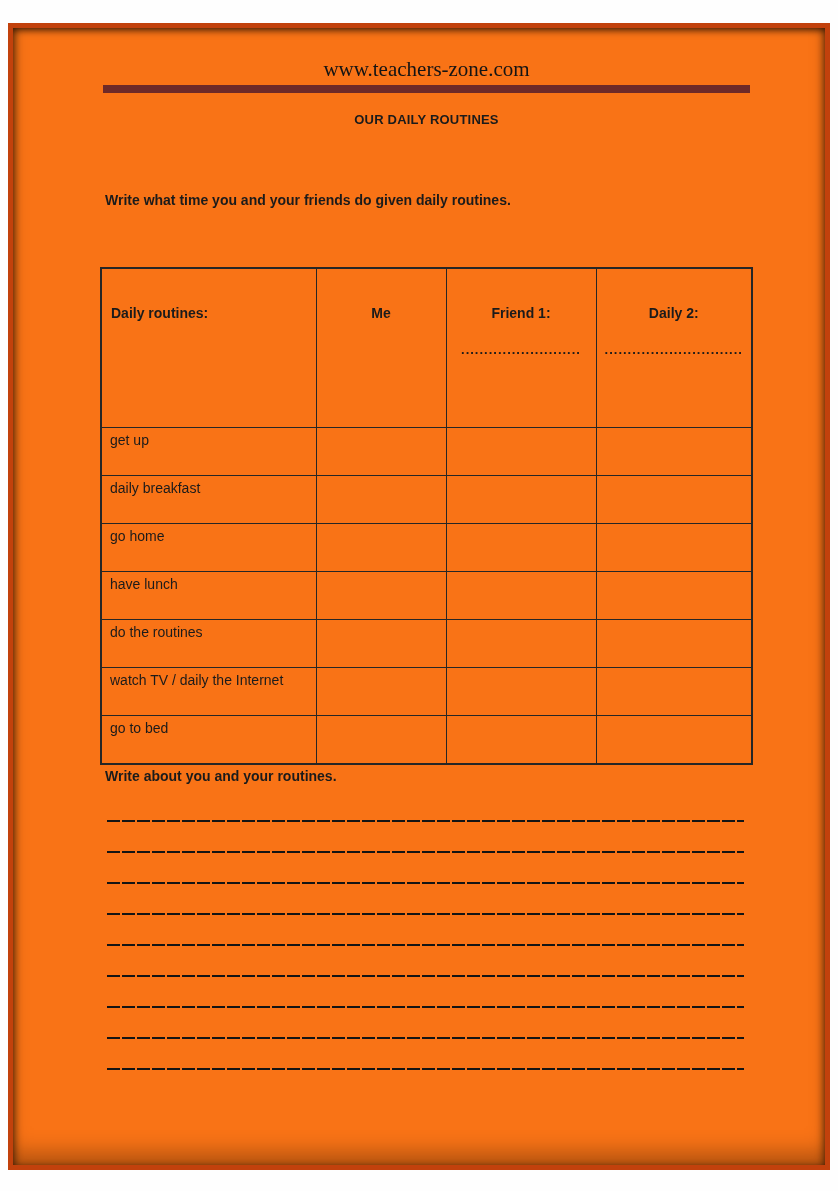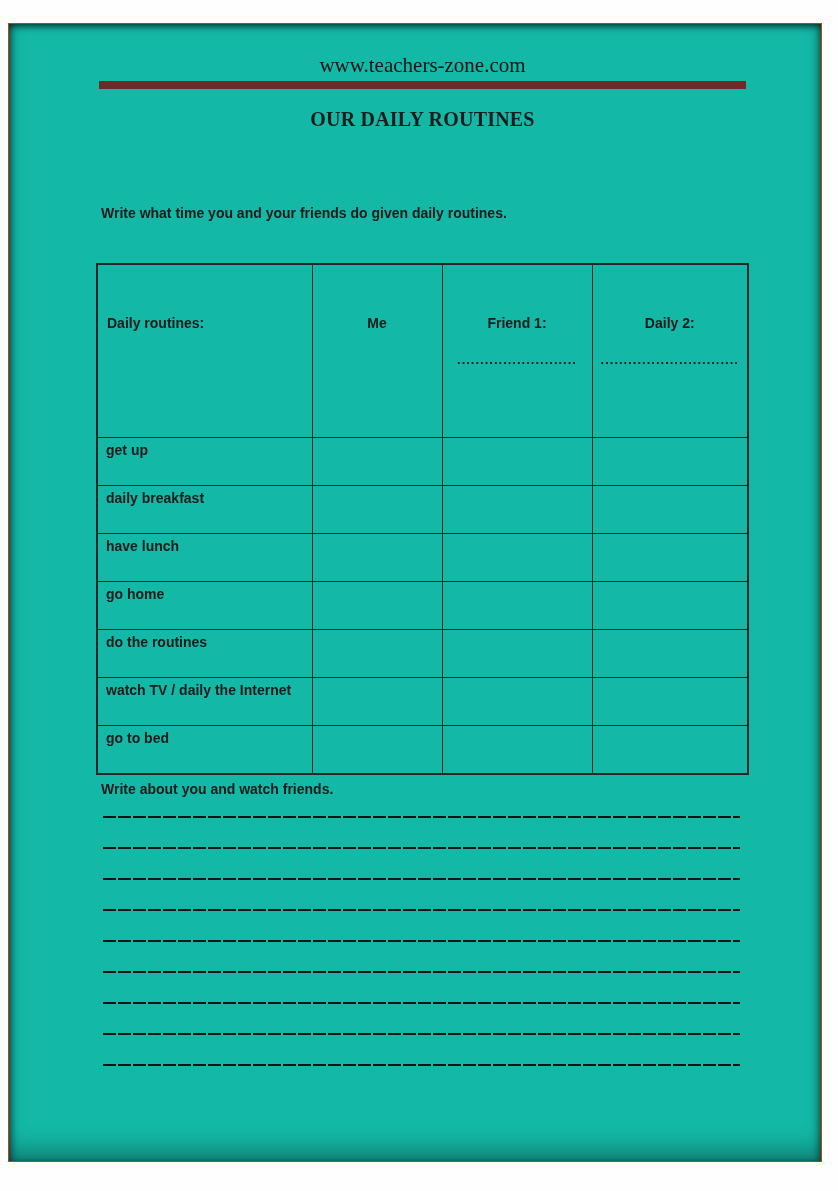--- a/index.html
+++ b/index.html
@@ -11,22 +11,22 @@
     overflow: hidden;
     font-family: "Liberation Sans", sans-serif;
     color: #1b1b1b;
   }
   .page {
     position: absolute;
     left: 8px;
     top: 23px;
     width: 812px;
     height: 1137px;
-    background: #14b8a6;
-    border: 1px solid #c2410c;
+    background: #f97316;
+    border: 5px solid #c2410c;
     box-shadow:
       inset 0 5px 7px -2px rgba(0,0,0,0.55),
       inset 5px 0 7px -2px rgba(0,0,0,0.40),
       inset -5px 0 7px -2px rgba(0,0,0,0.35),
       inset 0 -18px 22px -6px rgba(0,0,0,0.30);
   }
   .site-url {
     position: absolute;
     left: 90px; top: 29px; width: 647px;
     text-align: center;
@@ -36,70 +36,68 @@
   }
   .rule {
     position: absolute;
     left: 90px; top: 57px; width: 647px; height: 8px;
     background: #6e2a28;
   }
   .title {
     position: absolute;
     left: 90px; top: 84px; width: 647px;
     text-align: center;
-    font-size: 20px;
+    font-size: 13px;
     font-weight: bold;
     letter-spacing: 0.2px;
-    font-family: Liberation Serif, serif;
   }
   .prompt {
     position: absolute;
     left: 92px;
     font-size: 14px;
     font-weight: bold;
-    margin-top: 17px;
   }
   .prompt-table { top: 164px; }
   .prompt-writing { top: 740px; }
 
   table.routines {
     position: absolute;
     left: 87px; top: 239px;
     width: 651px;
     border-collapse: collapse;
     table-layout: fixed;
   }
   table.routines, table.routines th, table.routines td {
     border: 1px solid #262626;
   }
   table.routines { border-width: 2px; }
   table.routines th {
     height: 122px;
     vertical-align: top;
-    padding: 50px 6px 0 6px;
+    padding: 36px 6px 0 6px;
     font-size: 14px;
     font-weight: bold;
     text-align: center;
   }
   table.routines th.col-routines { text-align: left; padding-left: 9px; }
   .dots {
     margin-top: 24px;
     font-size: 13px;
     font-weight: bold;
     letter-spacing: 1px;
     line-height: 10px;
     white-space: nowrap;
     overflow: hidden;
   }
   table.routines td {
     height: 39px;
     vertical-align: top;
     padding: 4px 8px;
     font-size: 14px;
-    font-weight: bold;
+    font-weight: normal;
     white-space: nowrap;
   }
   .writing-lines {
     position: absolute;
     left: 94px; top: 792px; width: 637px;
   }
   .wline {
     height: 2px;
     margin-bottom: 29px;
     background: repeating-linear-gradient(90deg, #141414 0 13px, rgba(0,0,0,0) 13px 15px);
@@ -149,27 +147,27 @@
           <td></td>
           <td></td>
         </tr>
         <tr>
           <td>daily breakfast</td>
           <td></td>
           <td></td>
           <td></td>
         </tr>
         <tr>
+          <td>go home</td>
+          <td></td>
+          <td></td>
+          <td></td>
+        </tr>
+        <tr>
           <td>have lunch</td>
-          <td></td>
-          <td></td>
-          <td></td>
-        </tr>
-        <tr>
-          <td>go home</td>
           <td></td>
           <td></td>
           <td></td>
         </tr>
         <tr>
           <td>do the routines</td>
           <td></td>
           <td></td>
           <td></td>
         </tr>
@@ -181,21 +179,21 @@
         </tr>
         <tr>
           <td>go to bed</td>
           <td></td>
           <td></td>
           <td></td>
         </tr>
       </tbody>
     </table>
 
-    <div class="prompt prompt-writing">Write about you and watch friends.</div>
+    <div class="prompt prompt-writing">Write about you and your routines.</div>
 
     <div class="writing-lines">
         <div class="wline"></div>
         <div class="wline"></div>
         <div class="wline"></div>
         <div class="wline"></div>
         <div class="wline"></div>
         <div class="wline"></div>
         <div class="wline"></div>
         <div class="wline"></div>

